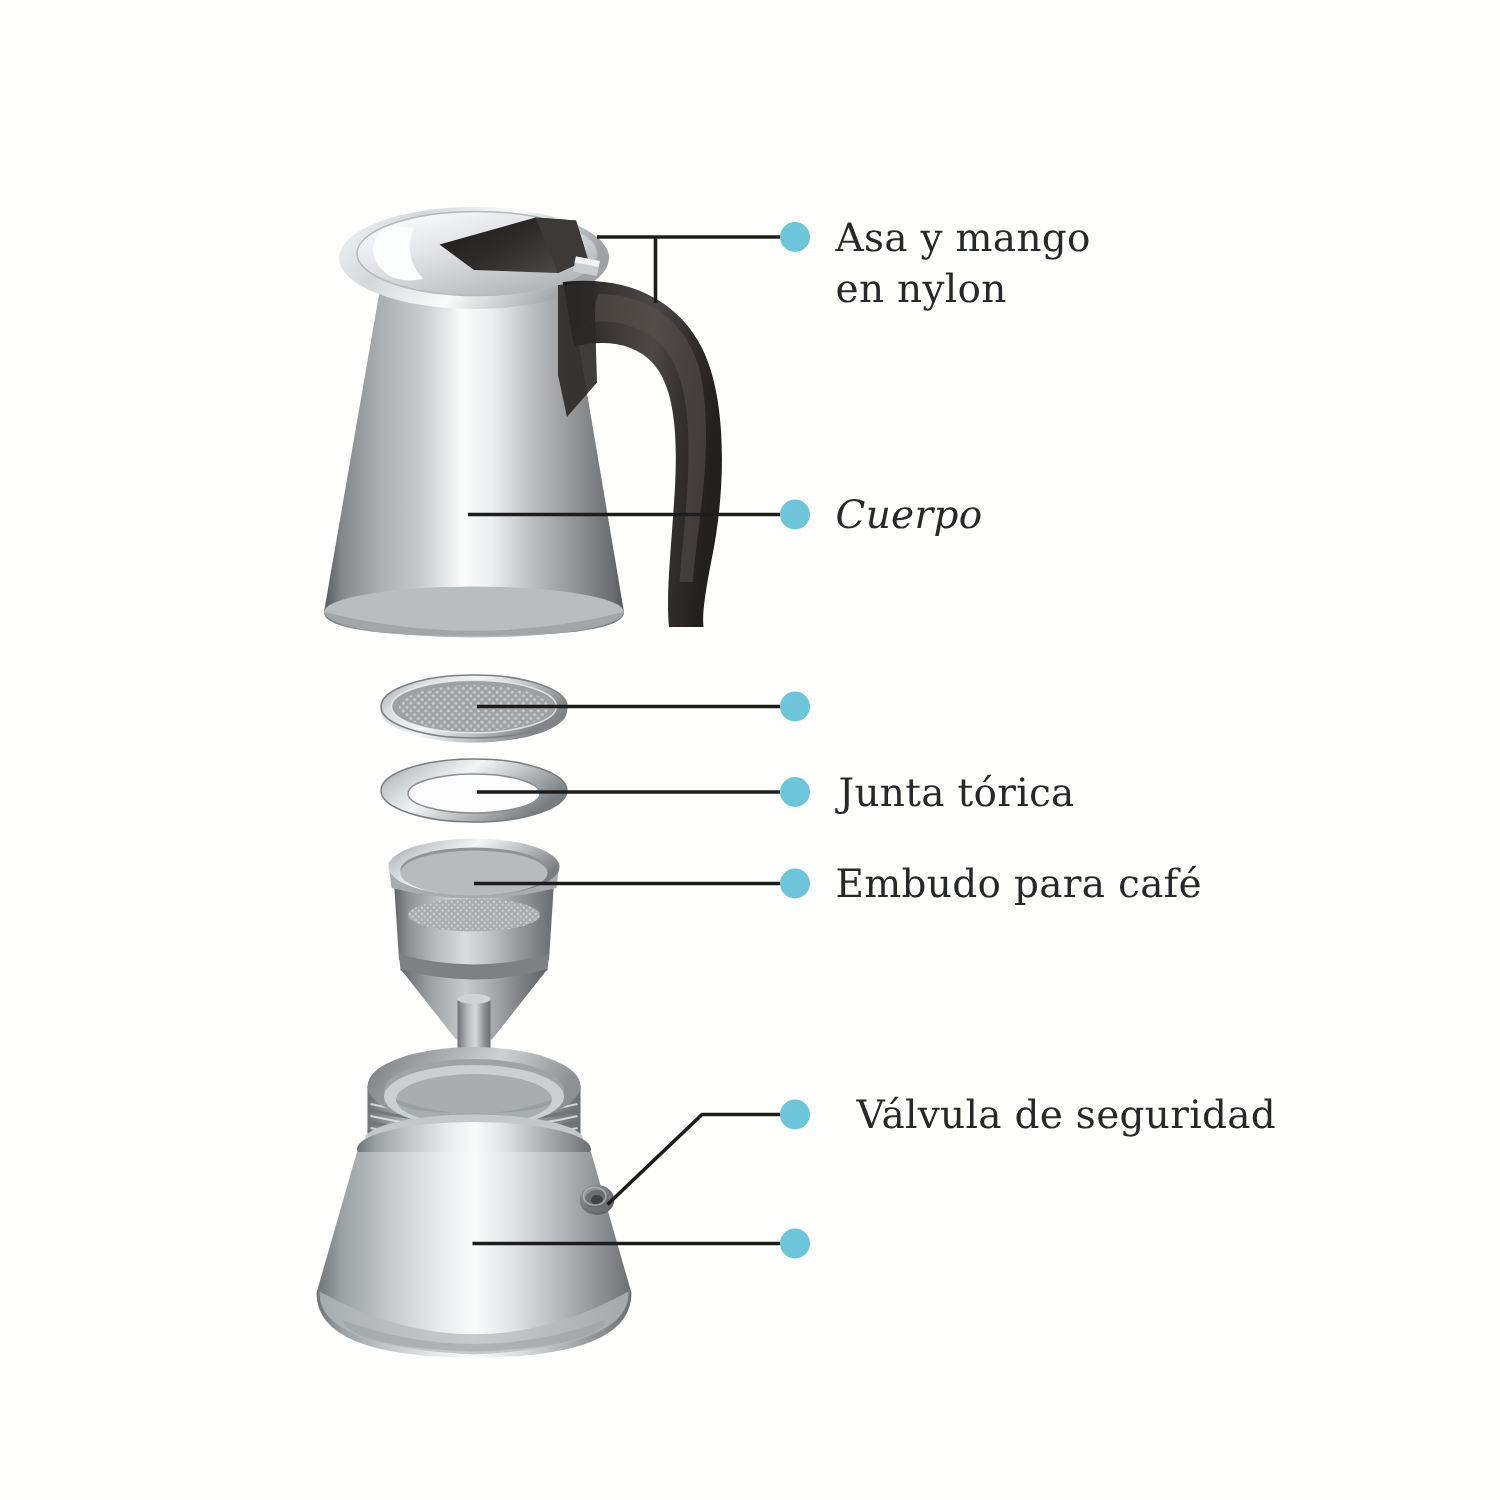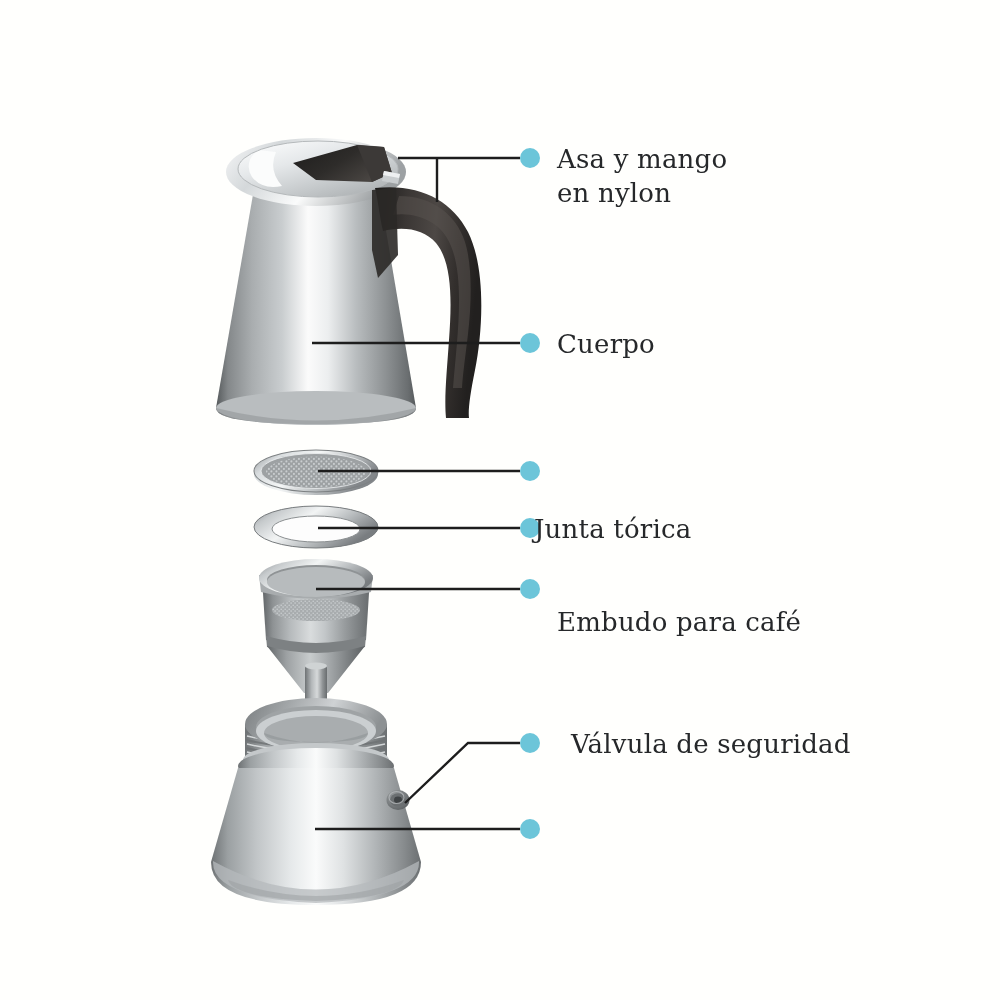--- a/index.html
+++ b/index.html
@@ -340,27 +340,27 @@
       <circle cx="530" cy="743" r="10" fill="#6cc5d9"></circle>
       <circle cx="530" cy="829" r="10" fill="#6cc5d9"></circle>
     </g>
   </svg>
 
   <div class="label-layer">
     <div class="callout" style="left:557px; top:142px;justify-content:flex-end;">
       <span class="callout-text">Asa y mango
 en nylon</span>
     </div>
-    <div class="callout" style="left:557px; top:327px;">
+    <div class="callout" style="left:557px; top:327px;font-style:italic;">
       <span class="callout-text">Cuerpo</span>
     </div>
-    <div class="callout" style="left:534px; top:512px;">
+    <div class="callout" style="left:559px; top:512px;">
       <span class="callout-text">Junta tórica</span>
     </div>
-    <div class="callout" style="left:557px; top:573px;margin-top:32px;">
+    <div class="callout" style="left:557px; top:573px;">
       <span class="callout-text">Embudo para café</span>
     </div>
     <div class="callout" style="left:557px; top:727px;margin-left:14px;">
       <span class="callout-text">Válvula de seguridad</span>
     </div>
   </div>
 
 </div>
 
 </body></html>

